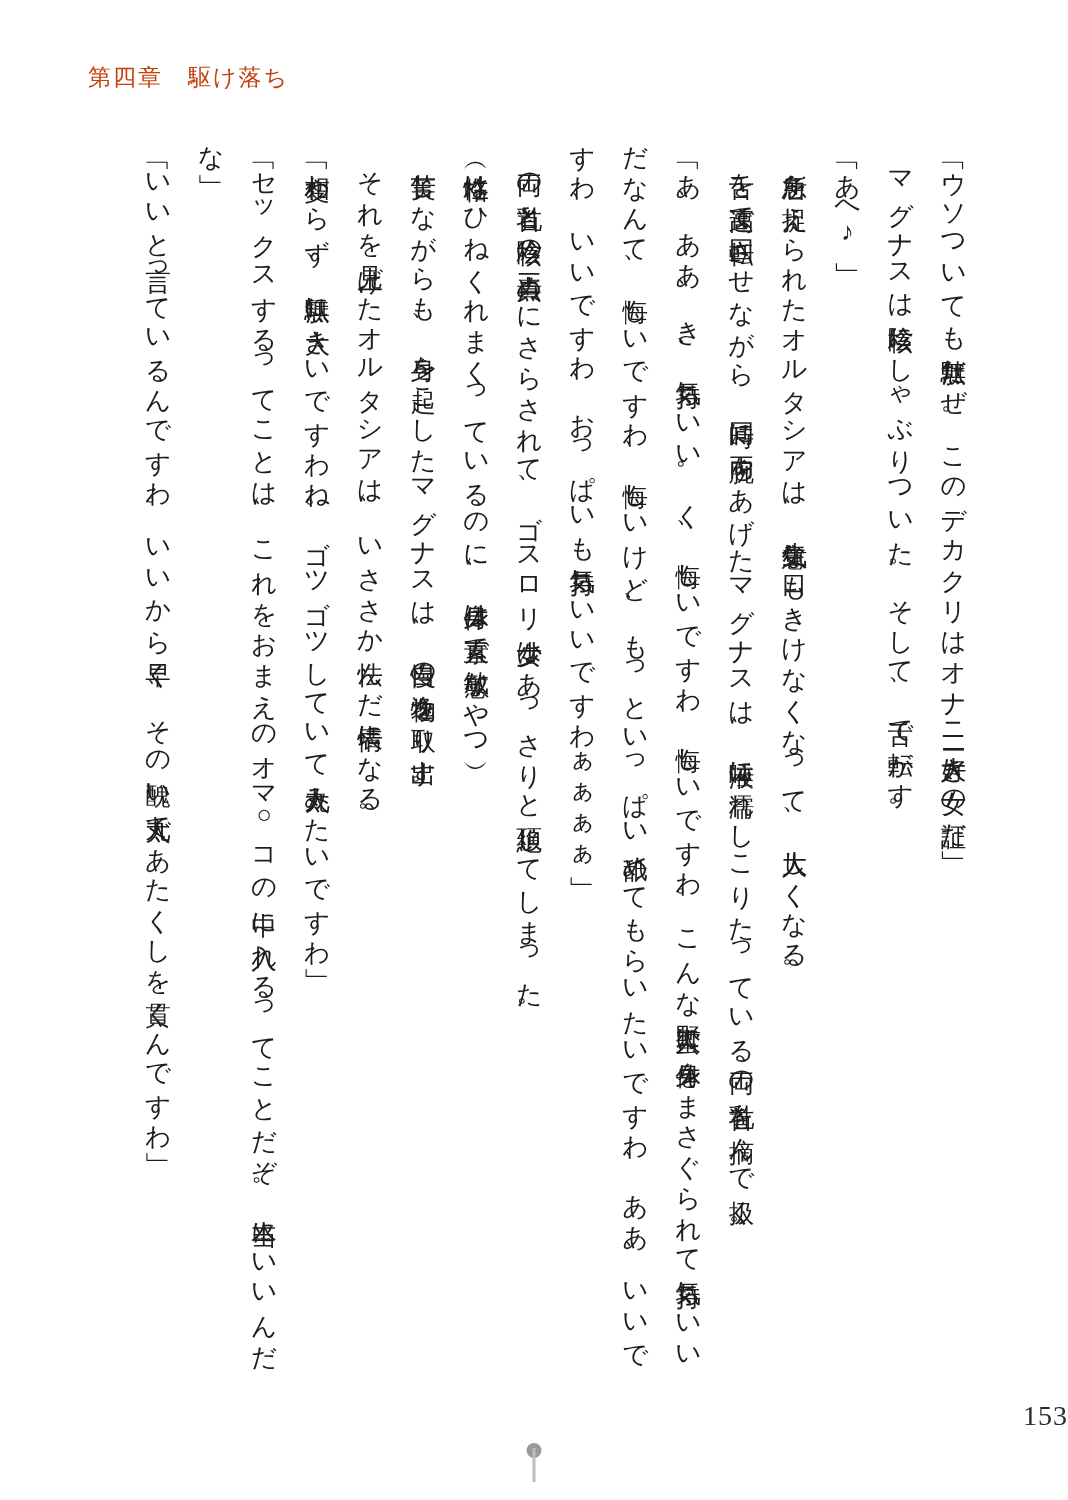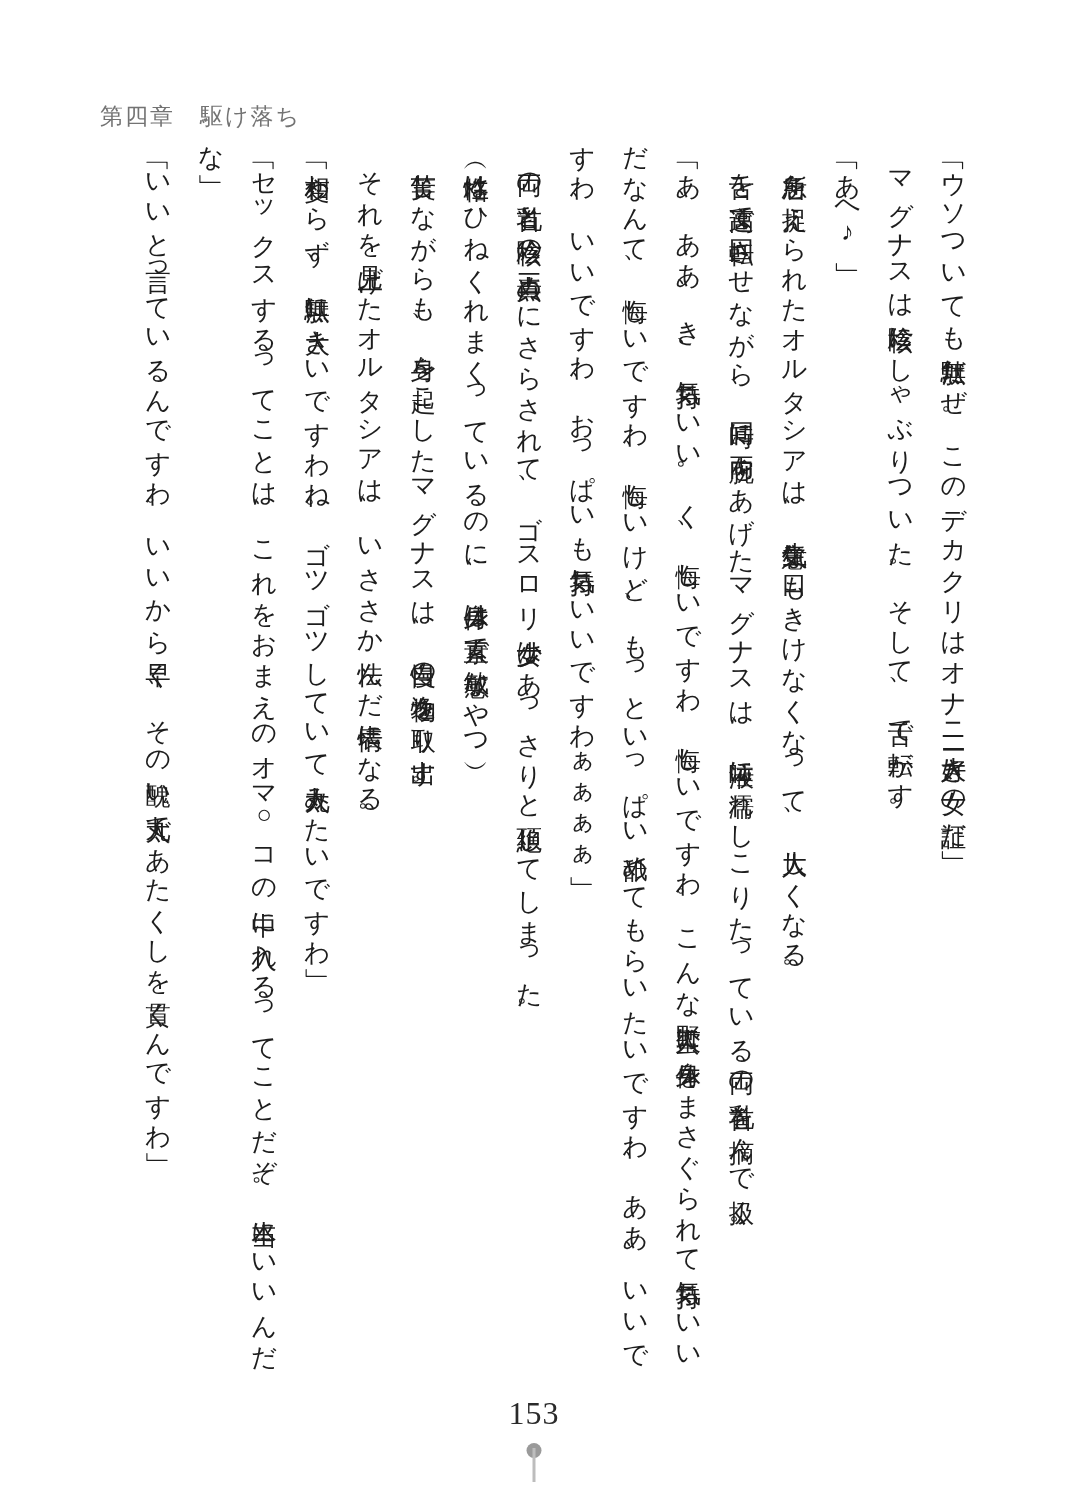--- a/index.html
+++ b/index.html
@@ -14,26 +14,25 @@
     background: #ffffff;
     font-family: "Liberation Serif", "DejaVu Serif", serif;
     color: #1a1a1a;
     overflow: hidden;
   }
 
   
   .chapter-header {
     position: absolute;
     top: 62px;
-    left: 100px;
+    left: 88px;
     font-size: 23px;
     letter-spacing: 2px;
-    color: #737373;
+    color: #c2410c;
     white-space: nowrap;
-    margin-top: 39px;
   }
 
   
   .body-text {
     position: absolute;
     top: 128px;
     right: 88px;
     height: 1230px;
     width: 832px;
     writing-mode: vertical-rl;
@@ -53,22 +52,22 @@
   .indent {
     text-indent: 1em;
   }
 
   
   .page-number {
     position: absolute;
     bottom: 68px;
     left: 0;
     width: 100%;
-    text-align: center;
-    font-size: 32px;
+    text-align: right;
+    font-size: 28px;
     color: #2a2a2a;
     letter-spacing: 1px;
   }
   .footer-mark {
     position: absolute;
     bottom: 18px;
     left: 50%;
     transform: translateX(-50%);
     width: 3px;
     height: 34px;

